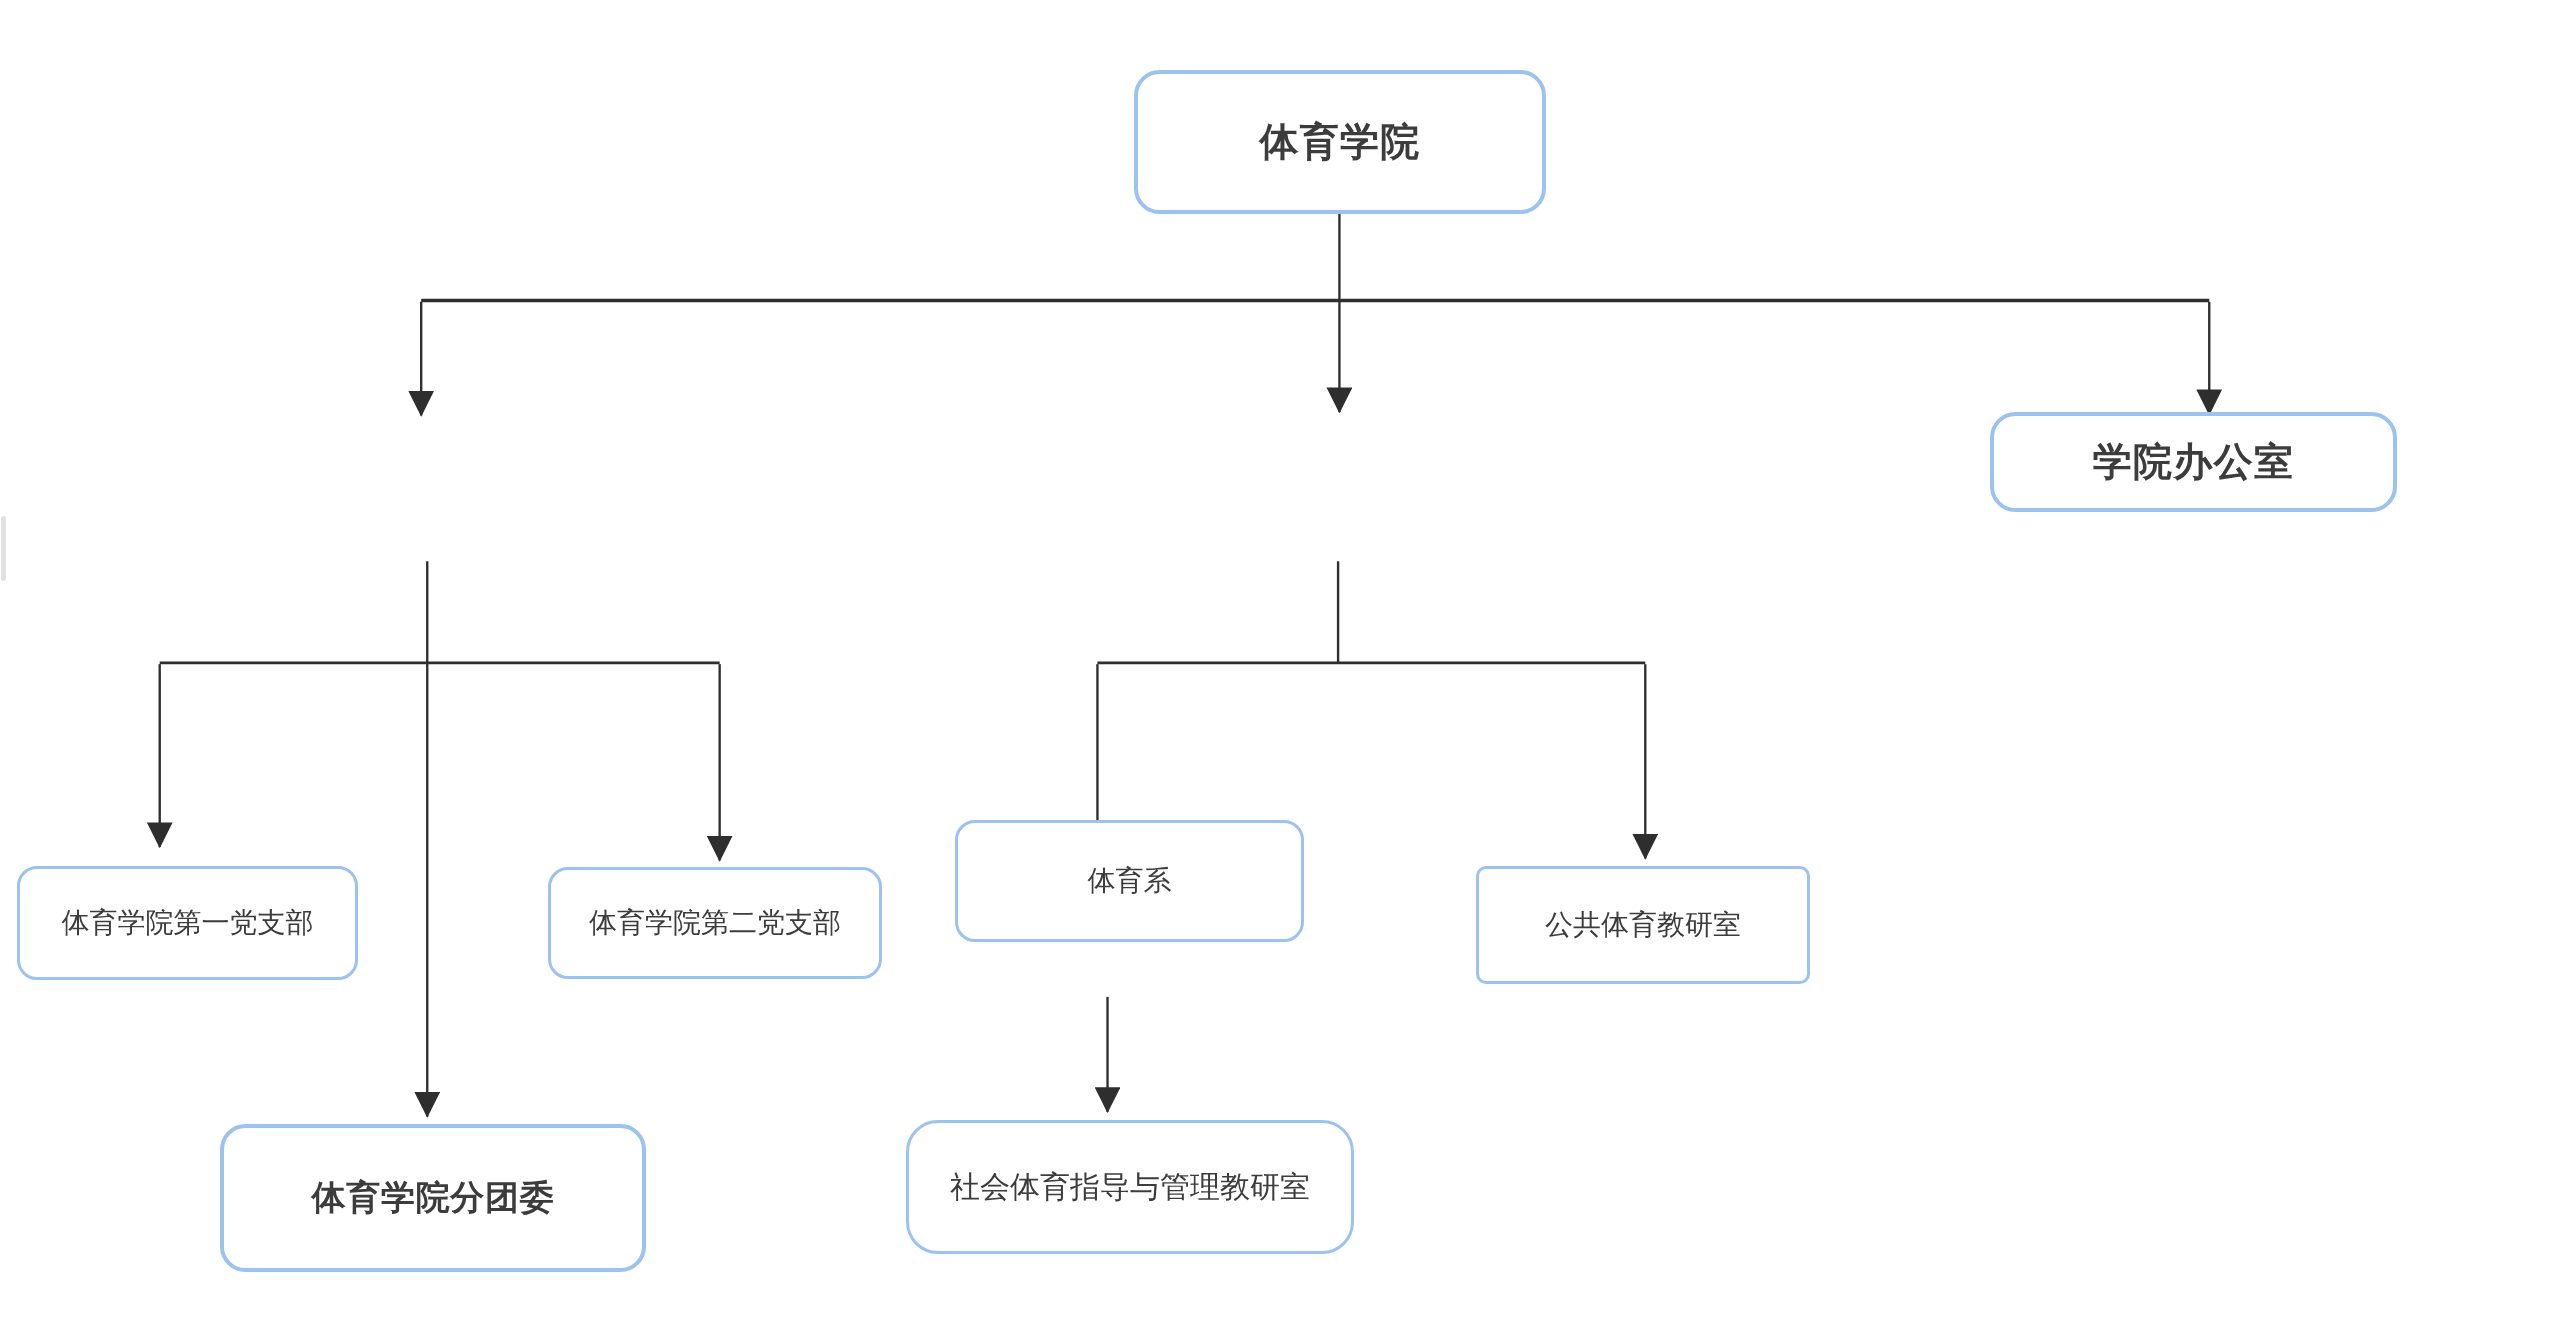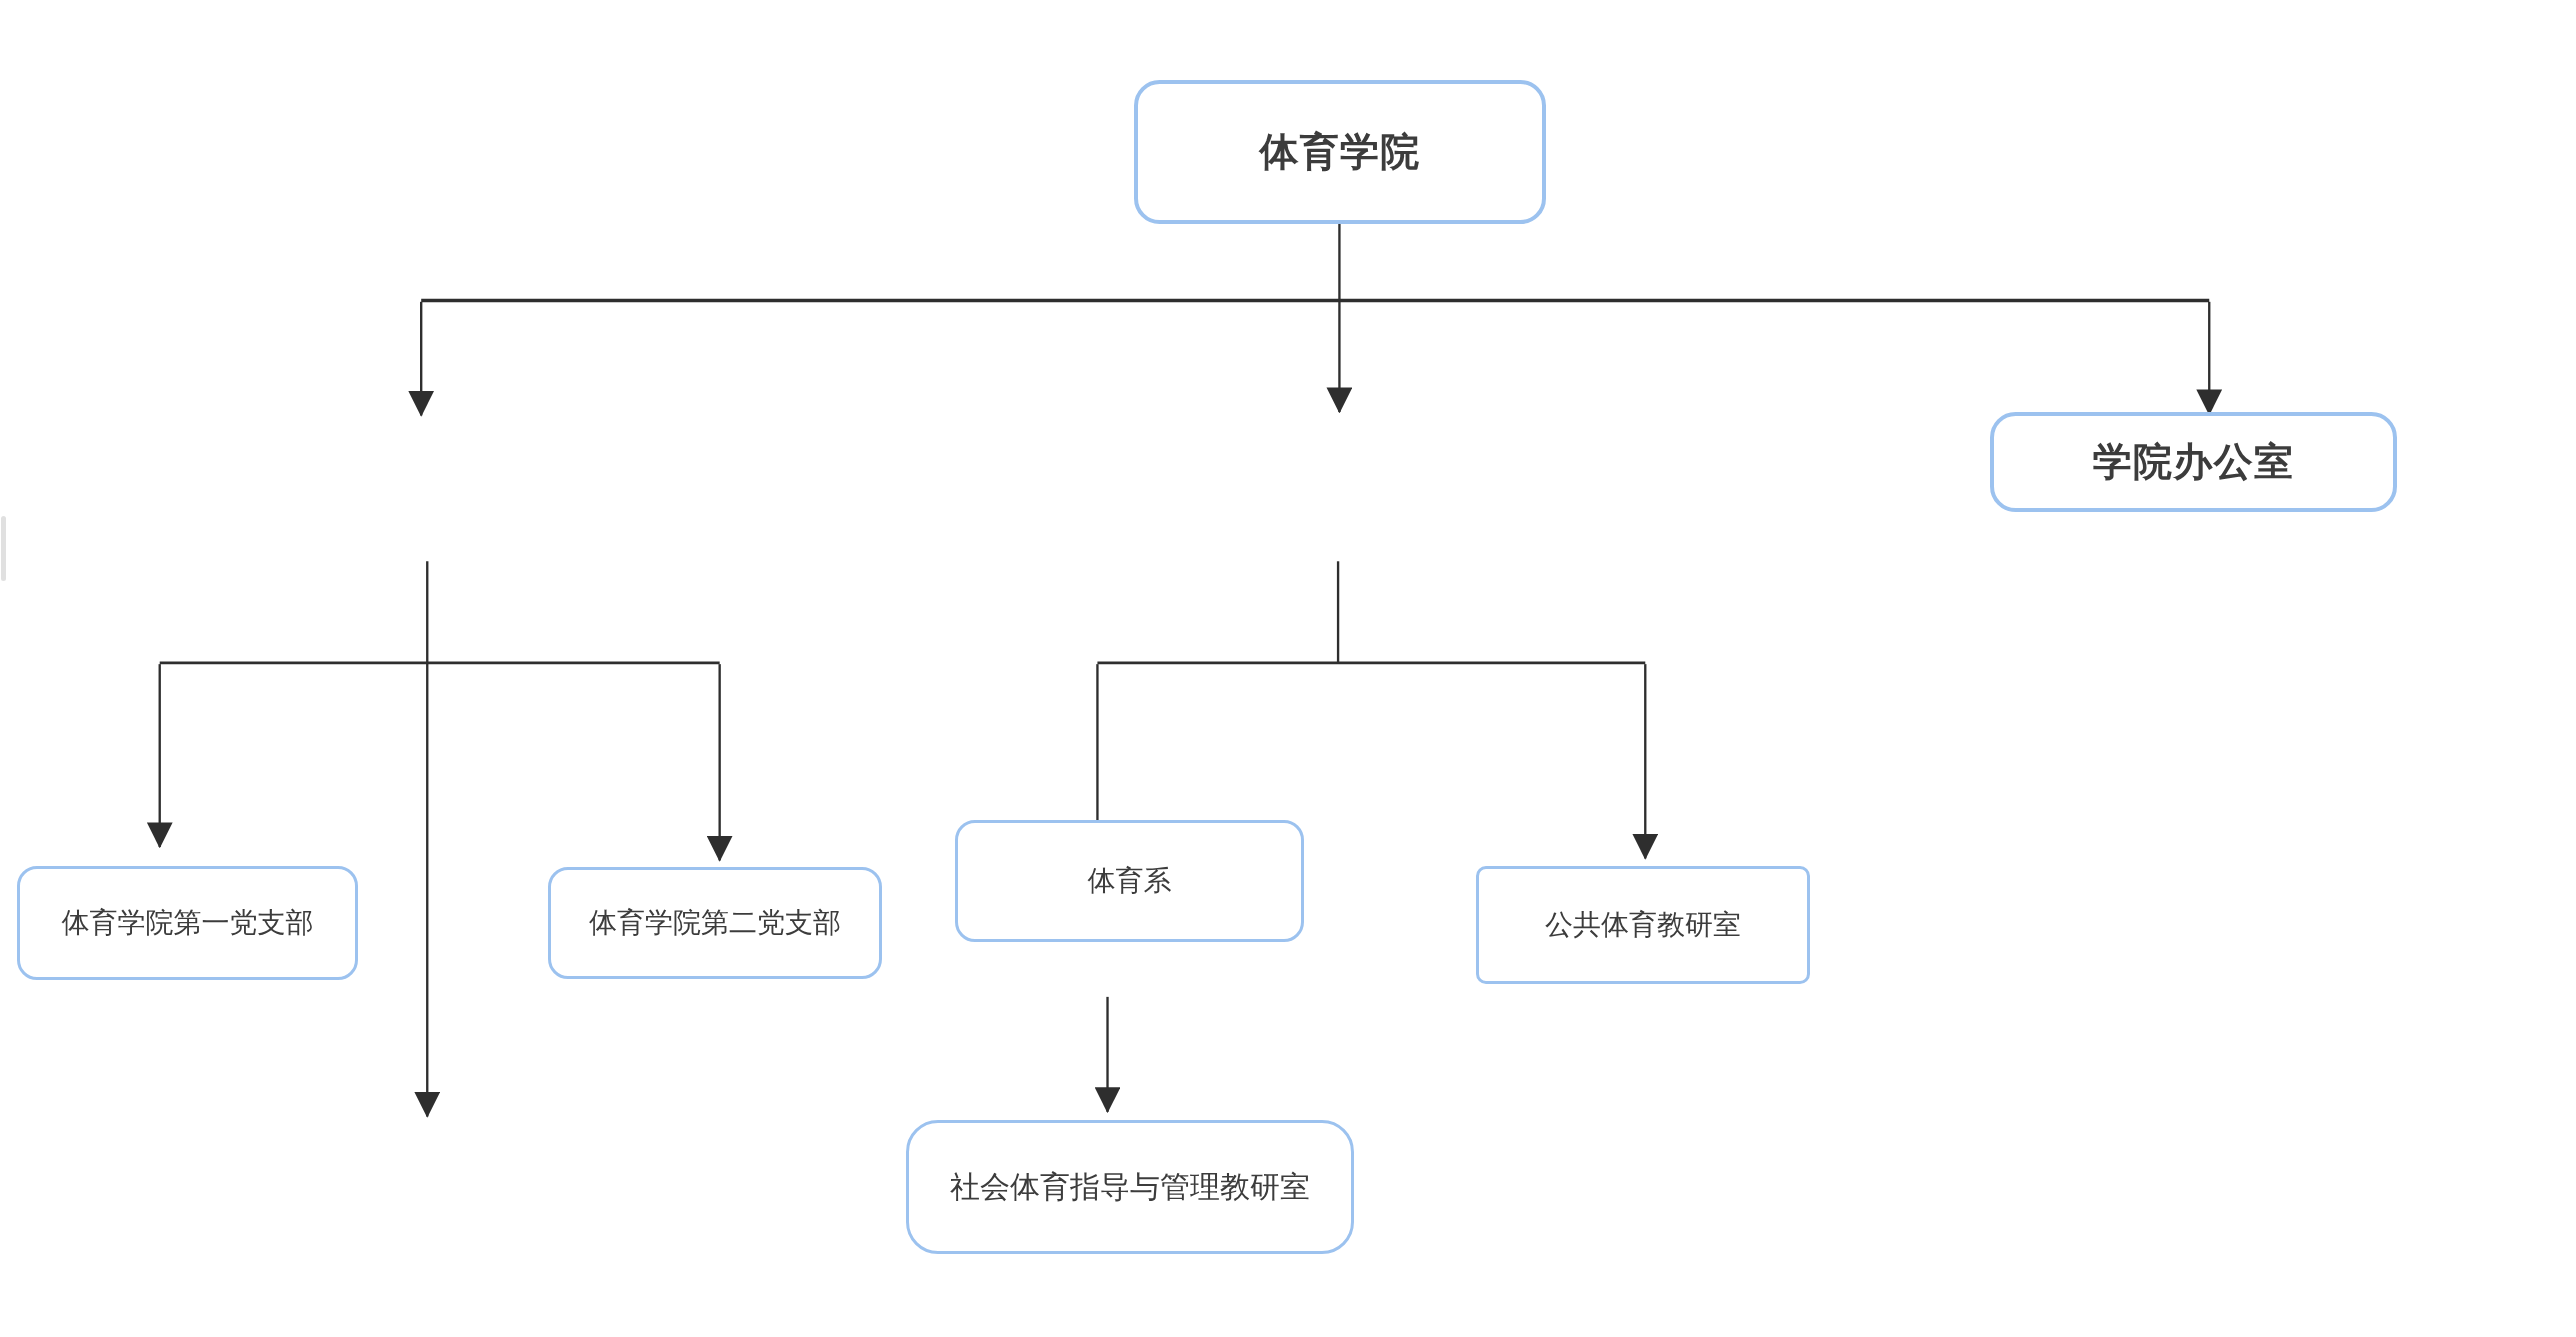--- a/index.html
+++ b/index.html
@@ -36,21 +36,21 @@
     color: #3c3c3c;
     cursor: default;
   }
   .node .label { white-space: nowrap; }
   .lvl-big  { font-size: 39px; font-weight: 700; letter-spacing: 1.3px; }
   .lvl-mid  { font-size: 34px; font-weight: 700; letter-spacing: 0.7px; }
   .lvl-sml  { font-size: 28px; font-weight: 400; border-width: 3.4px; border-radius: 20px; }
   .lvl-sml2 { font-size: 30px; font-weight: 400; border-width: 3.4px; border-radius: 32px; }
 
   
-  .n-root      { left: 1134px; top: 80px;  width: 412px; height: 144px; }
+  .n-root      { left: 1134px; top: 70px;  width: 412px; height: 144px; }
   .n-party     { left: 220px;  top: 419px;  width: 414px; height: 143px; }
   .n-teaching  { left: 1132px; top: 419px;  width: 412px; height: 143px; }
   .n-office    { left: 1990px; top: 412px;  width: 407px; height: 100px; }
   .n-branch1   { left: 17px;   top: 866px; width: 341px; height: 114px; }
   .n-branch2   { left: 548px;  top: 867px; width: 334px; height: 112px; font-family: Liberation Serif, serif; }
   .n-pedept    { left: 955px; top: 820px; width: 349px; height: 122px; }
   .n-publicpe  { left: 1476px; top: 866px; width: 334px; height: 118px; border-radius: 10px; }
   .n-league    { left: 220px;  top: 1124px; width: 426px; height: 148px; }
   .n-socialpe  { left: 906px; top: 1120px; width: 448px; height: 134px; }
 
@@ -123,20 +123,23 @@
   </div>
 
   <div class="node lvl-sml n-pedept">
     <span class="label">体育系</span>
   </div>
 
   <div class="node lvl-sml n-publicpe">
     <span class="label">公共体育教研室</span>
   </div>
 
+  <div class="node lvl-mid n-league">
+    <span class="label">体育学院分团委</span>
+  </div>
 
   <div class="node lvl-sml2 n-socialpe">
     <span class="label">社会体育指导与管理教研室</span>
   </div>
 
   <div class="edge-fragment"></div>
 
 </div>
 
 

